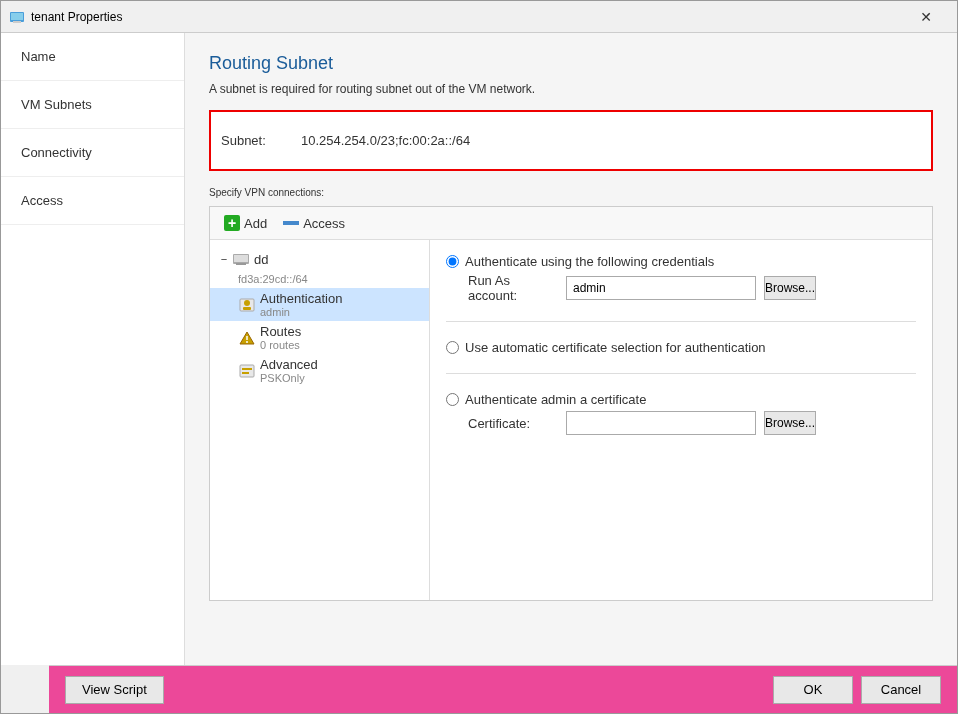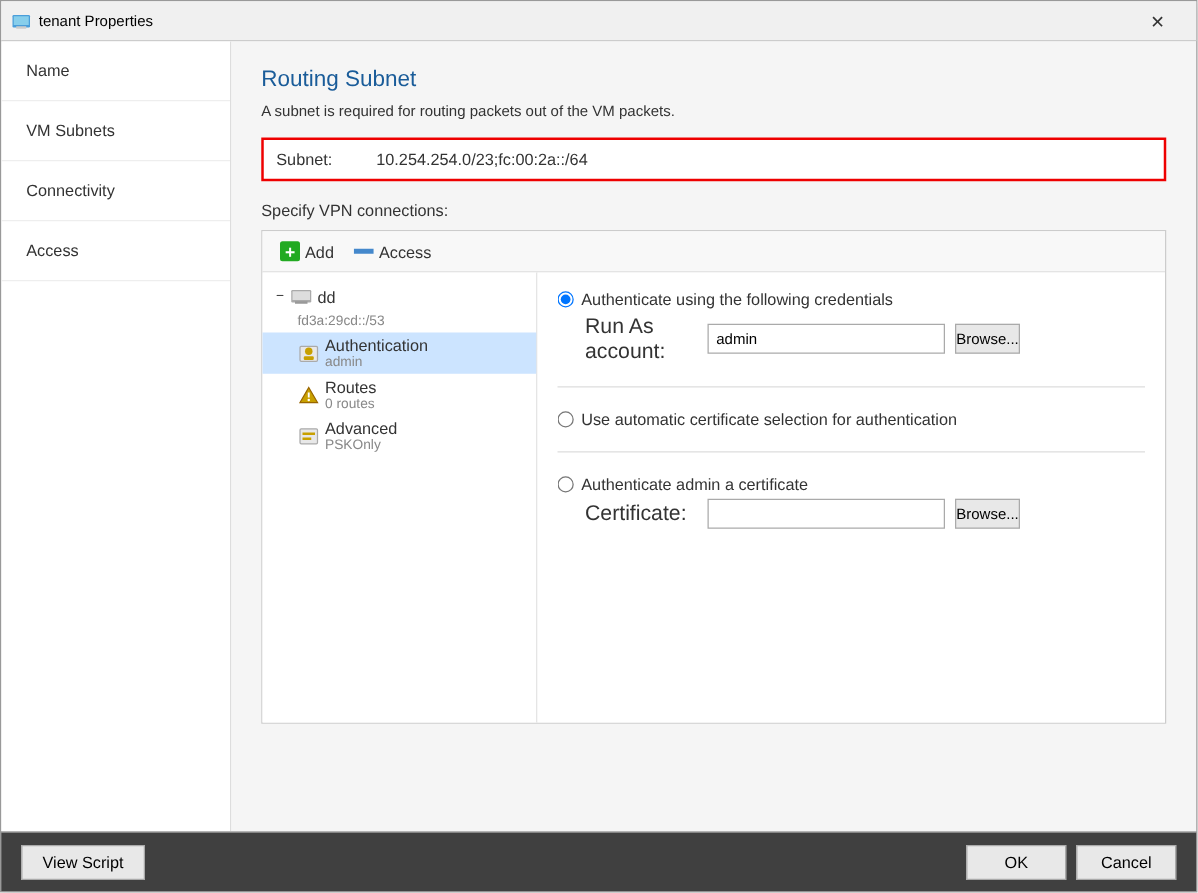--- a/index.html
+++ b/index.html
@@ -95,36 +95,36 @@
     .section-desc {
       font-size: 12px;
       color: #333;
       margin-bottom: 14px;
     }
     .subnet-row {
       display: flex;
       align-items: flex-start;
       border: 2px solid #e00;
       background: #fff;
-      padding: 8px 10px;
+      padding: 21px 10px;
       margin-bottom: 16px;
     }
     .subnet-label {
       font-size: 13px;
       color: #333;
       width: 80px;
       flex-shrink: 0;
     }
     .subnet-value {
       font-size: 13px;
       color: #333;
       flex: 1;
     }
     .vpn-section-label {
-      font-size: 13px;
+      font-size: 10px;
       color: #333;
       margin-bottom: 8px;
     }
     .vpn-panel {
       background: #fff;
       border: 1px solid #ccc;
       display: flex;
       flex-direction: column;
     }
     .vpn-toolbar {
@@ -212,46 +212,47 @@
     }
     .radio-row input[type="radio"] { margin: 0; cursor: pointer; }
     .radio-label { font-size: 13px; color: #333; }
     .field-row {
       display: flex;
       align-items: center;
       gap: 8px;
       margin-left: 22px;
       margin-top: 4px;
     }
-    .field-label { font-size: 17px; color: #333; width: 90px; }
+    .field-label { font-size: 13px; color: #333; width: 90px; }
     .field-input {
       height: 24px;
       border: 1px solid #aaa;
       padding: 2px 6px;
       font-size: 12px;
       width: 190px;
       background: #fff;
     }
     .browse-btn {
       height: 24px;
       padding: 0 0;
       background: #e8e8e8;
       border: 1px solid #aaa;
       cursor: pointer;
       font-size: 12px;
     }
     .divider-line { height: 1px; background: #ddd; margin: 8px 0; }
     .footer {
       height: 48px;
-      background: #404040;
+      background: #ec4899;
       border-top: 1px solid #ccc;
       display: flex;
       align-items: center;
       justify-content: space-between;
       padding: 0 16px;
+      margin-left: 48px;
     }
     .footer-right { display: flex; gap: 8px; }
     .footer-btn {
       height: 28px;
       min-width: 80px;
       padding: 0 16px;
       background: #e8e8e8;
       border: 1px solid #aaa;
       cursor: pointer;
       font-size: 13px;
@@ -287,21 +288,21 @@
       <div class="sidebar-item">
         <span>Connectivity</span>
       </div>
       <div class="sidebar-item">
         <span>Access</span>
       </div>
     </div>
 
     <div class="content-area">
       <h2 class="section-title">Routing Subnet</h2>
-      <p class="section-desc">A subnet is required for routing packets out of the VM packets.</p>
+      <p class="section-desc">A subnet is required for routing subnet out of the VM network.</p>
 
       <div class="subnet-row">
         <span class="subnet-label">Subnet:</span>
         <span class="subnet-value">10.254.254.0/23;fc:00:2a::/64</span>
       </div>
 
       <div class="vpn-section-label">Specify VPN connections:</div>
 
       <div class="vpn-panel">
 
@@ -327,21 +328,21 @@
             <div class="tree-item">
               <span class="tree-collapse">−</span>
               <svg class="tree-icon" viewBox="0 0 18 16">
                 <rect x="1" y="3" width="16" height="10" fill="#aaa" rx="1"></rect>
                 <rect x="2" y="4" width="14" height="7" fill="#ddd"></rect>
                 <rect x="4" y="12" width="10" height="2" fill="#999"></rect>
               </svg>
               <span class="tree-label">dd</span>
             </div>
             <div class="tree-item tree-child">
-              <span style="font-size:11px;color:#888;">fd3a:29cd::/53</span>
+              <span style="font-size:11px;color:#888;">fd3a:29cd::/64</span>
             </div>
 
             <div class="tree-item tree-child selected">
               <svg class="tree-icon" viewBox="0 0 18 16">
                 <rect x="2" y="2" width="14" height="12" fill="#e8e8e8" rx="1" stroke="#aaa" stroke-width="1"></rect>
                 <circle cx="9" cy="6" r="3" fill="#c8a000"></circle>
                 <rect x="5" y="10" width="8" height="3" fill="#c8a000" rx="1"></rect>
               </svg>
               <div>
                 <div style="font-size:13px;">Authentication</div>

